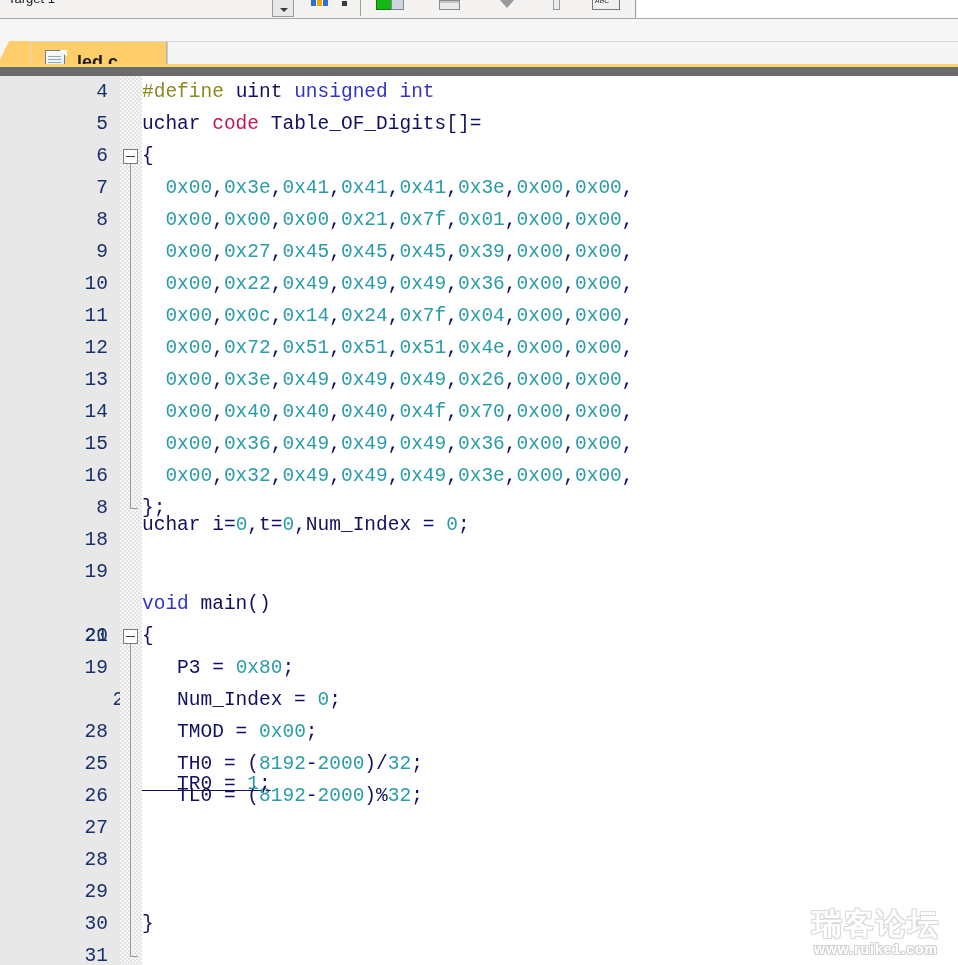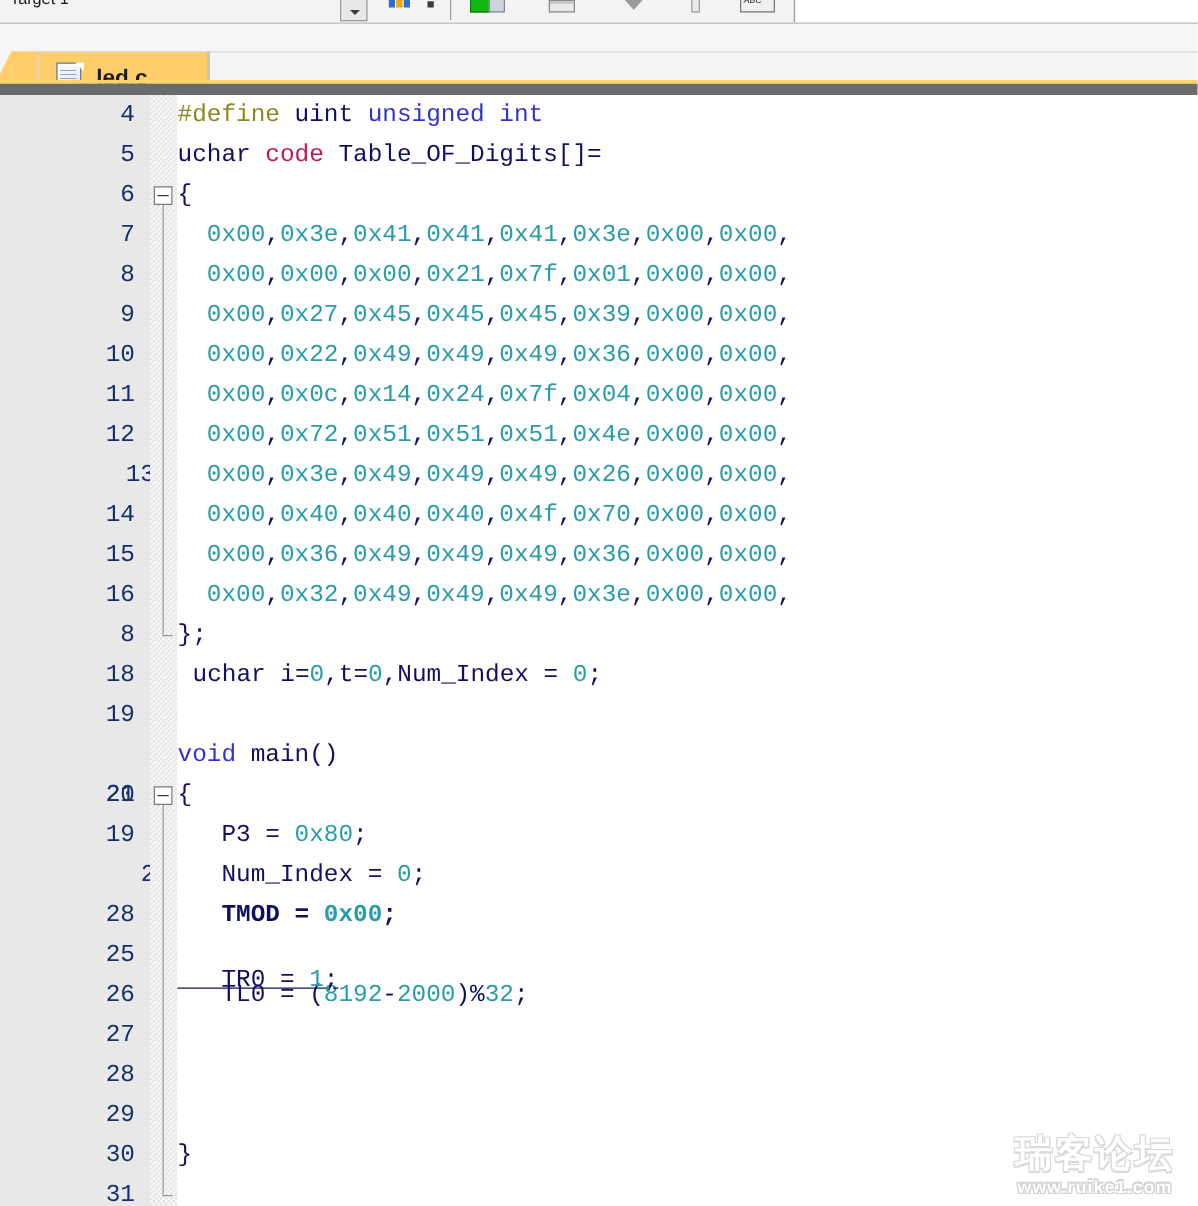--- a/index.html
+++ b/index.html
@@ -374,21 +374,21 @@
   <div id="gutter">
       <div class="ln" style="top: 0px;">4</div>
       <div class="ln" style="top: 32px;">5</div>
       <div class="ln" style="top: 64px;">6</div>
       <div class="ln" style="top: 96px;">7</div>
       <div class="ln" style="top: 128px;">8</div>
       <div class="ln" style="top: 160px;">9</div>
       <div class="ln" style="top: 192px;">10</div>
       <div class="ln" style="top: 224px;">11</div>
       <div class="ln" style="top: 256px;">12</div>
-      <div class="ln" style="top: 288px; padding-left: 16px;">13</div>
+      <div class="ln" style="top: 288px;">13</div>
       <div class="ln" style="top: 320px;">14</div>
       <div class="ln" style="top: 352px;">15</div>
       <div class="ln" style="top: 384px;">16</div>
       <div class="ln" style="top: 416px;">8</div>
       <div class="ln" style="top: 448px;">18</div>
       <div class="ln" style="top: 480px;">19</div>
       <div class="ln" style="top: 512px; margin-top: 32px;">20</div>
       <div class="ln" style="top: 544px;">21</div>
       <div class="ln" style="top: 576px;">19</div>
       <div class="ln" style="top: 608px; padding-left: 28px;">23</div>
@@ -417,27 +417,28 @@
       <div class="code-line" style="top: 128px;"><span class="t-plain">  </span><span class="t-num">0x00</span><span class="t-plain">,</span><span class="t-num">0x00</span><span class="t-plain">,</span><span class="t-num">0x00</span><span class="t-plain">,</span><span class="t-num">0x21</span><span class="t-plain">,</span><span class="t-num">0x7f</span><span class="t-plain">,</span><span class="t-num">0x01</span><span class="t-plain">,</span><span class="t-num">0x00</span><span class="t-plain">,</span><span class="t-num">0x00</span><span class="t-plain">,</span></div>
       <div class="code-line" style="top: 160px;"><span class="t-plain">  </span><span class="t-num">0x00</span><span class="t-plain">,</span><span class="t-num">0x27</span><span class="t-plain">,</span><span class="t-num">0x45</span><span class="t-plain">,</span><span class="t-num">0x45</span><span class="t-plain">,</span><span class="t-num">0x45</span><span class="t-plain">,</span><span class="t-num">0x39</span><span class="t-plain">,</span><span class="t-num">0x00</span><span class="t-plain">,</span><span class="t-num">0x00</span><span class="t-plain">,</span></div>
       <div class="code-line" style="top: 192px;"><span class="t-plain">  </span><span class="t-num">0x00</span><span class="t-plain">,</span><span class="t-num">0x22</span><span class="t-plain">,</span><span class="t-num">0x49</span><span class="t-plain">,</span><span class="t-num">0x49</span><span class="t-plain">,</span><span class="t-num">0x49</span><span class="t-plain">,</span><span class="t-num">0x36</span><span class="t-plain">,</span><span class="t-num">0x00</span><span class="t-plain">,</span><span class="t-num">0x00</span><span class="t-plain">,</span></div>
       <div class="code-line" style="top: 224px;"><span class="t-plain">  </span><span class="t-num">0x00</span><span class="t-plain">,</span><span class="t-num">0x0c</span><span class="t-plain">,</span><span class="t-num">0x14</span><span class="t-plain">,</span><span class="t-num">0x24</span><span class="t-plain">,</span><span class="t-num">0x7f</span><span class="t-plain">,</span><span class="t-num">0x04</span><span class="t-plain">,</span><span class="t-num">0x00</span><span class="t-plain">,</span><span class="t-num">0x00</span><span class="t-plain">,</span></div>
       <div class="code-line" style="top: 256px;"><span class="t-plain">  </span><span class="t-num">0x00</span><span class="t-plain">,</span><span class="t-num">0x72</span><span class="t-plain">,</span><span class="t-num">0x51</span><span class="t-plain">,</span><span class="t-num">0x51</span><span class="t-plain">,</span><span class="t-num">0x51</span><span class="t-plain">,</span><span class="t-num">0x4e</span><span class="t-plain">,</span><span class="t-num">0x00</span><span class="t-plain">,</span><span class="t-num">0x00</span><span class="t-plain">,</span></div>
       <div class="code-line" style="top: 288px;"><span class="t-plain">  </span><span class="t-num">0x00</span><span class="t-plain">,</span><span class="t-num">0x3e</span><span class="t-plain">,</span><span class="t-num">0x49</span><span class="t-plain">,</span><span class="t-num">0x49</span><span class="t-plain">,</span><span class="t-num">0x49</span><span class="t-plain">,</span><span class="t-num">0x26</span><span class="t-plain">,</span><span class="t-num">0x00</span><span class="t-plain">,</span><span class="t-num">0x00</span><span class="t-plain">,</span></div>
       <div class="code-line" style="top: 320px;"><span class="t-plain">  </span><span class="t-num">0x00</span><span class="t-plain">,</span><span class="t-num">0x40</span><span class="t-plain">,</span><span class="t-num">0x40</span><span class="t-plain">,</span><span class="t-num">0x40</span><span class="t-plain">,</span><span class="t-num">0x4f</span><span class="t-plain">,</span><span class="t-num">0x70</span><span class="t-plain">,</span><span class="t-num">0x00</span><span class="t-plain">,</span><span class="t-num">0x00</span><span class="t-plain">,</span></div>
       <div class="code-line" style="top: 352px;"><span class="t-plain">  </span><span class="t-num">0x00</span><span class="t-plain">,</span><span class="t-num">0x36</span><span class="t-plain">,</span><span class="t-num">0x49</span><span class="t-plain">,</span><span class="t-num">0x49</span><span class="t-plain">,</span><span class="t-num">0x49</span><span class="t-plain">,</span><span class="t-num">0x36</span><span class="t-plain">,</span><span class="t-num">0x00</span><span class="t-plain">,</span><span class="t-num">0x00</span><span class="t-plain">,</span></div>
       <div class="code-line" style="top: 384px;"><span class="t-plain">  </span><span class="t-num">0x00</span><span class="t-plain">,</span><span class="t-num">0x32</span><span class="t-plain">,</span><span class="t-num">0x49</span><span class="t-plain">,</span><span class="t-num">0x49</span><span class="t-plain">,</span><span class="t-num">0x49</span><span class="t-plain">,</span><span class="t-num">0x3e</span><span class="t-plain">,</span><span class="t-num">0x00</span><span class="t-plain">,</span><span class="t-num">0x00</span><span class="t-plain">,</span></div>
       <div class="code-line" style="top: 416px;"><span class="t-plain">};</span></div>
-      <div class="code-line" style="top: 448px; margin-left: 12px;"><span class="t-plain">uchar i=</span><span class="t-num">0</span><span class="t-plain">,t=</span><span class="t-num">0</span><span class="t-plain">,Num_Index = </span><span class="t-num">0</span><span class="t-plain">;</span></div>
+      <div class="code-line" style="top: 433px;"><span class="t-plain">uchar i=</span><span class="t-num">0</span><span class="t-plain">,t=</span><span class="t-num">0</span><span class="t-plain">,Num_Index = </span><span class="t-num">0</span><span class="t-plain">;</span></div>
       <div class="code-line" style="top: 480px;"></div>
       <div class="code-line" style="top: 512px;"><span class="t-kw">void</span><span class="t-plain"> main()</span></div>
       <div class="code-line" style="top: 544px;"><span class="t-plain">{</span></div>
       <div class="code-line" style="top: 576px;"><span class="t-plain">   P3 = </span><span class="t-num">0x80</span><span class="t-plain">;</span></div>
       <div class="code-line" style="top: 608px;"><span class="t-plain">   Num_Index = </span><span class="t-num">0</span><span class="t-plain">;</span></div>
-      <div class="code-line" style="top: 640px; font-weight: bold;"><span class="t-plain">   TMOD = </span><span class="t-num">0x00</span><span class="t-plain">;</span></div>
+      <div class="code-line" style="top: 640px;"><span class="t-plain">   TMOD = </span><span class="t-num">0x00</span><span class="t-plain">;</span></div>
+      <div class="code-line" style="top: 672px;"><span class="t-plain">   TH0 = (</span><span class="t-num">8192</span><span class="t-plain">-</span><span class="t-num">2000</span><span class="t-plain">)/</span><span class="t-num">32</span><span class="t-plain">;</span></div>
       <div class="code-line" style="top: 704px;"><span class="t-plain">   TL0 = (</span><span class="t-num">8192</span><span class="t-plain">-</span><span class="t-num">2000</span><span class="t-plain">)%</span><span class="t-num">32</span><span class="t-plain">;</span></div>
       <div class="code-line" style="top: 692px; text-decoration: underline;"><span class="t-plain">   TR0 = </span><span class="t-num">1</span><span class="t-plain">;</span></div>
       <div class="code-line" style="top: 832px;"><span class="t-plain">}</span></div>
       <div class="code-line" style="top: 864px;"></div>
     </div>
 </div>
 
 <div id="watermark">
   <div class="wm-cn">瑞客论坛</div>
   <div class="wm-url">www.ruike1.com</div>

